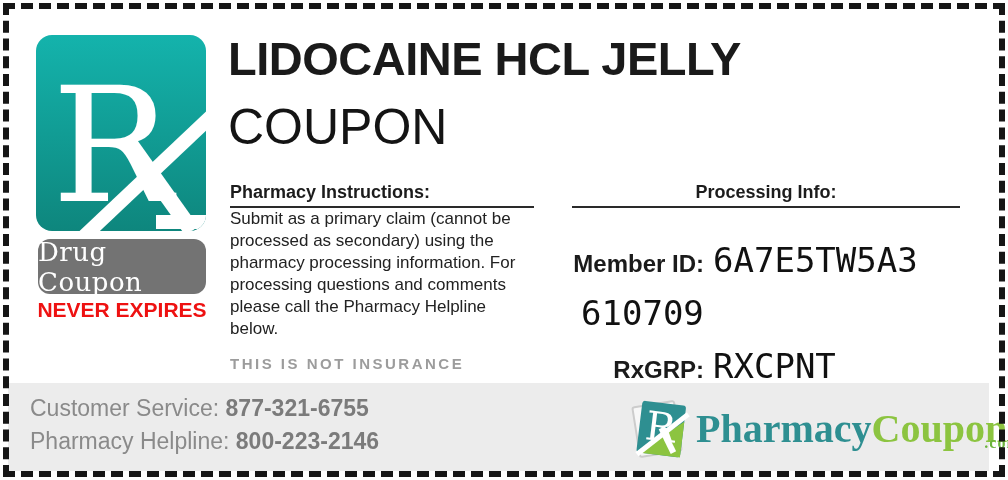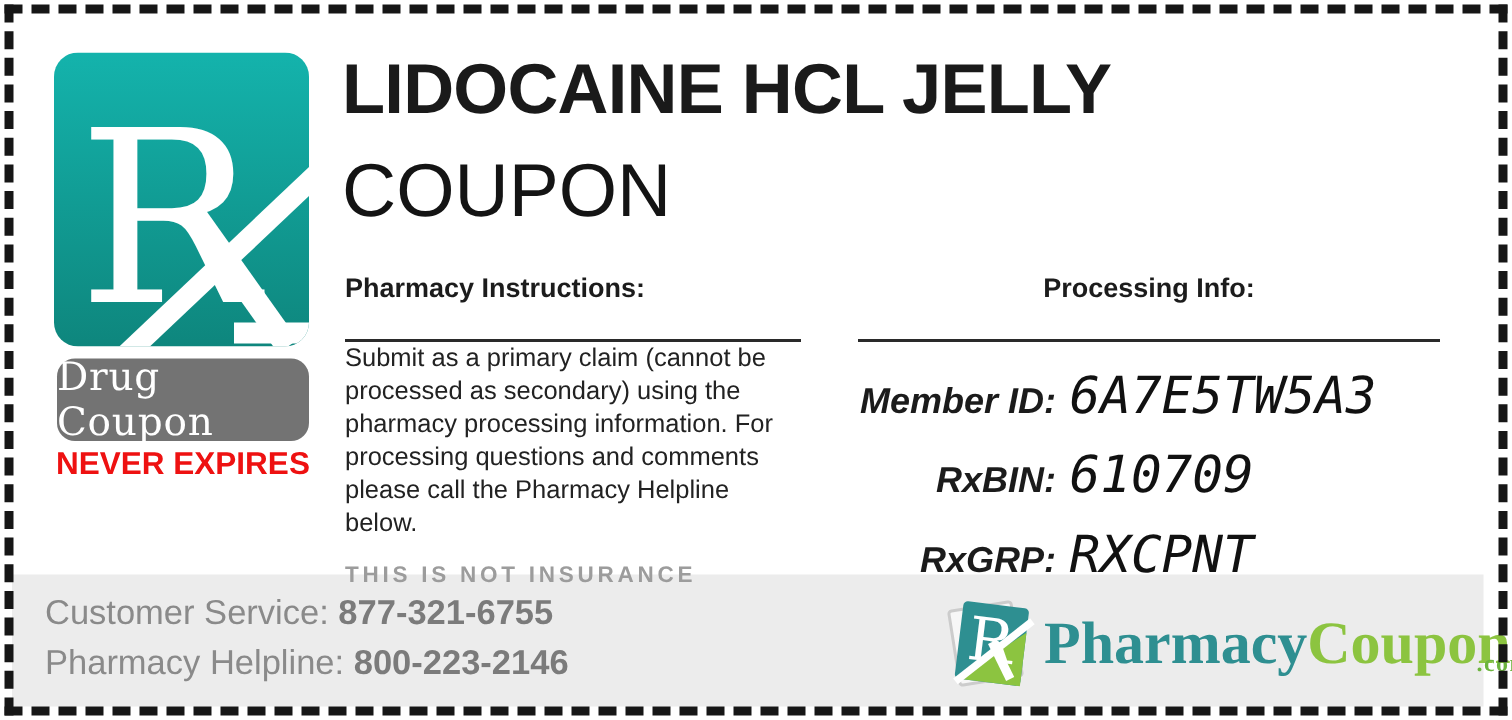--- a/index.html
+++ b/index.html
@@ -24,31 +24,31 @@
     color:#ee1111; font-weight:bold; font-size:21px; letter-spacing:0px;
   }
   
   .title-block { position:absolute; left:228px; top:33px; z-index:2; }
   .drug-name { font-size:47px; font-weight:bold; color:#1a1a1a; letter-spacing:-0.5px; line-height:1.12; }
   .coupon-word { font-size:50px; font-weight:normal; color:#141414; margin-top:16px; line-height:1.0; }
   
   .instructions { position:absolute; left:230px; top:182px; width:308px; z-index:2; }
   .sec-heading {
     font-size:18px; font-weight:bold; color:#1c1c1c;
-    padding-bottom:23px; border-bottom:2px solid #2a2a2a;
+    padding-bottom:3px; border-bottom:2px solid #2a2a2a;
   }
   .instructions .sec-heading { width:304px; }
   .instructions-body { font-size:17px; line-height:22px; color:#222222; }
   .disclaimer {
     margin-top:15px; font-size:15px; font-weight:bold; letter-spacing:2.5px; color:#9c9c9c;
   }
   
   .processing { position:absolute; left:572px; top:182px; width:395px; z-index:2; }
   .processing .sec-heading { width:388px;text-align:center; }
-  .proc-rows { margin-top:16px;font-style:italic; }
+  .proc-rows { margin-top:32px; }
   .proc-row { display:flex; align-items:baseline; margin-bottom:13px; }
   .proc-label { width:132px; text-align:right; font-size:24px; font-weight:bold; color:#1b1b1b; flex:none; }
   .proc-value { margin-left:9px; font-family:"DejaVu Sans Mono", monospace; font-size:34px; color:#111111; line-height:40px; }
   
   .footer-bar {
     position:absolute; left:8px; top:383px; width:981px; height:88px; background:#ececec; z-index:1;
   }
   .contacts { position:absolute; left:30px; top:392px; font-size:23px; line-height:33px; color:#8a8a8a; z-index:2; }
   .contacts b { color:#7b7b7b; }
   .pc-logo {
@@ -102,21 +102,20 @@
   </div>
 
   <div class="processing">
     <div class="sec-heading">Processing Info:</div>
     <div class="proc-rows">
       <div class="proc-row">
         <span class="proc-label">Member ID:</span>
         <span class="proc-value">6A7E5TW5A3</span>
       </div>
       <div class="proc-row">
-        <span class="proc-label">RxBIN:</span>
         <span class="proc-value">610709</span>
       </div>
       <div class="proc-row">
         <span class="proc-label">RxGRP:</span>
         <span class="proc-value">RXCPNT</span>
       </div>
     </div>
   </div>
 
   <div class="footer-bar"></div>

